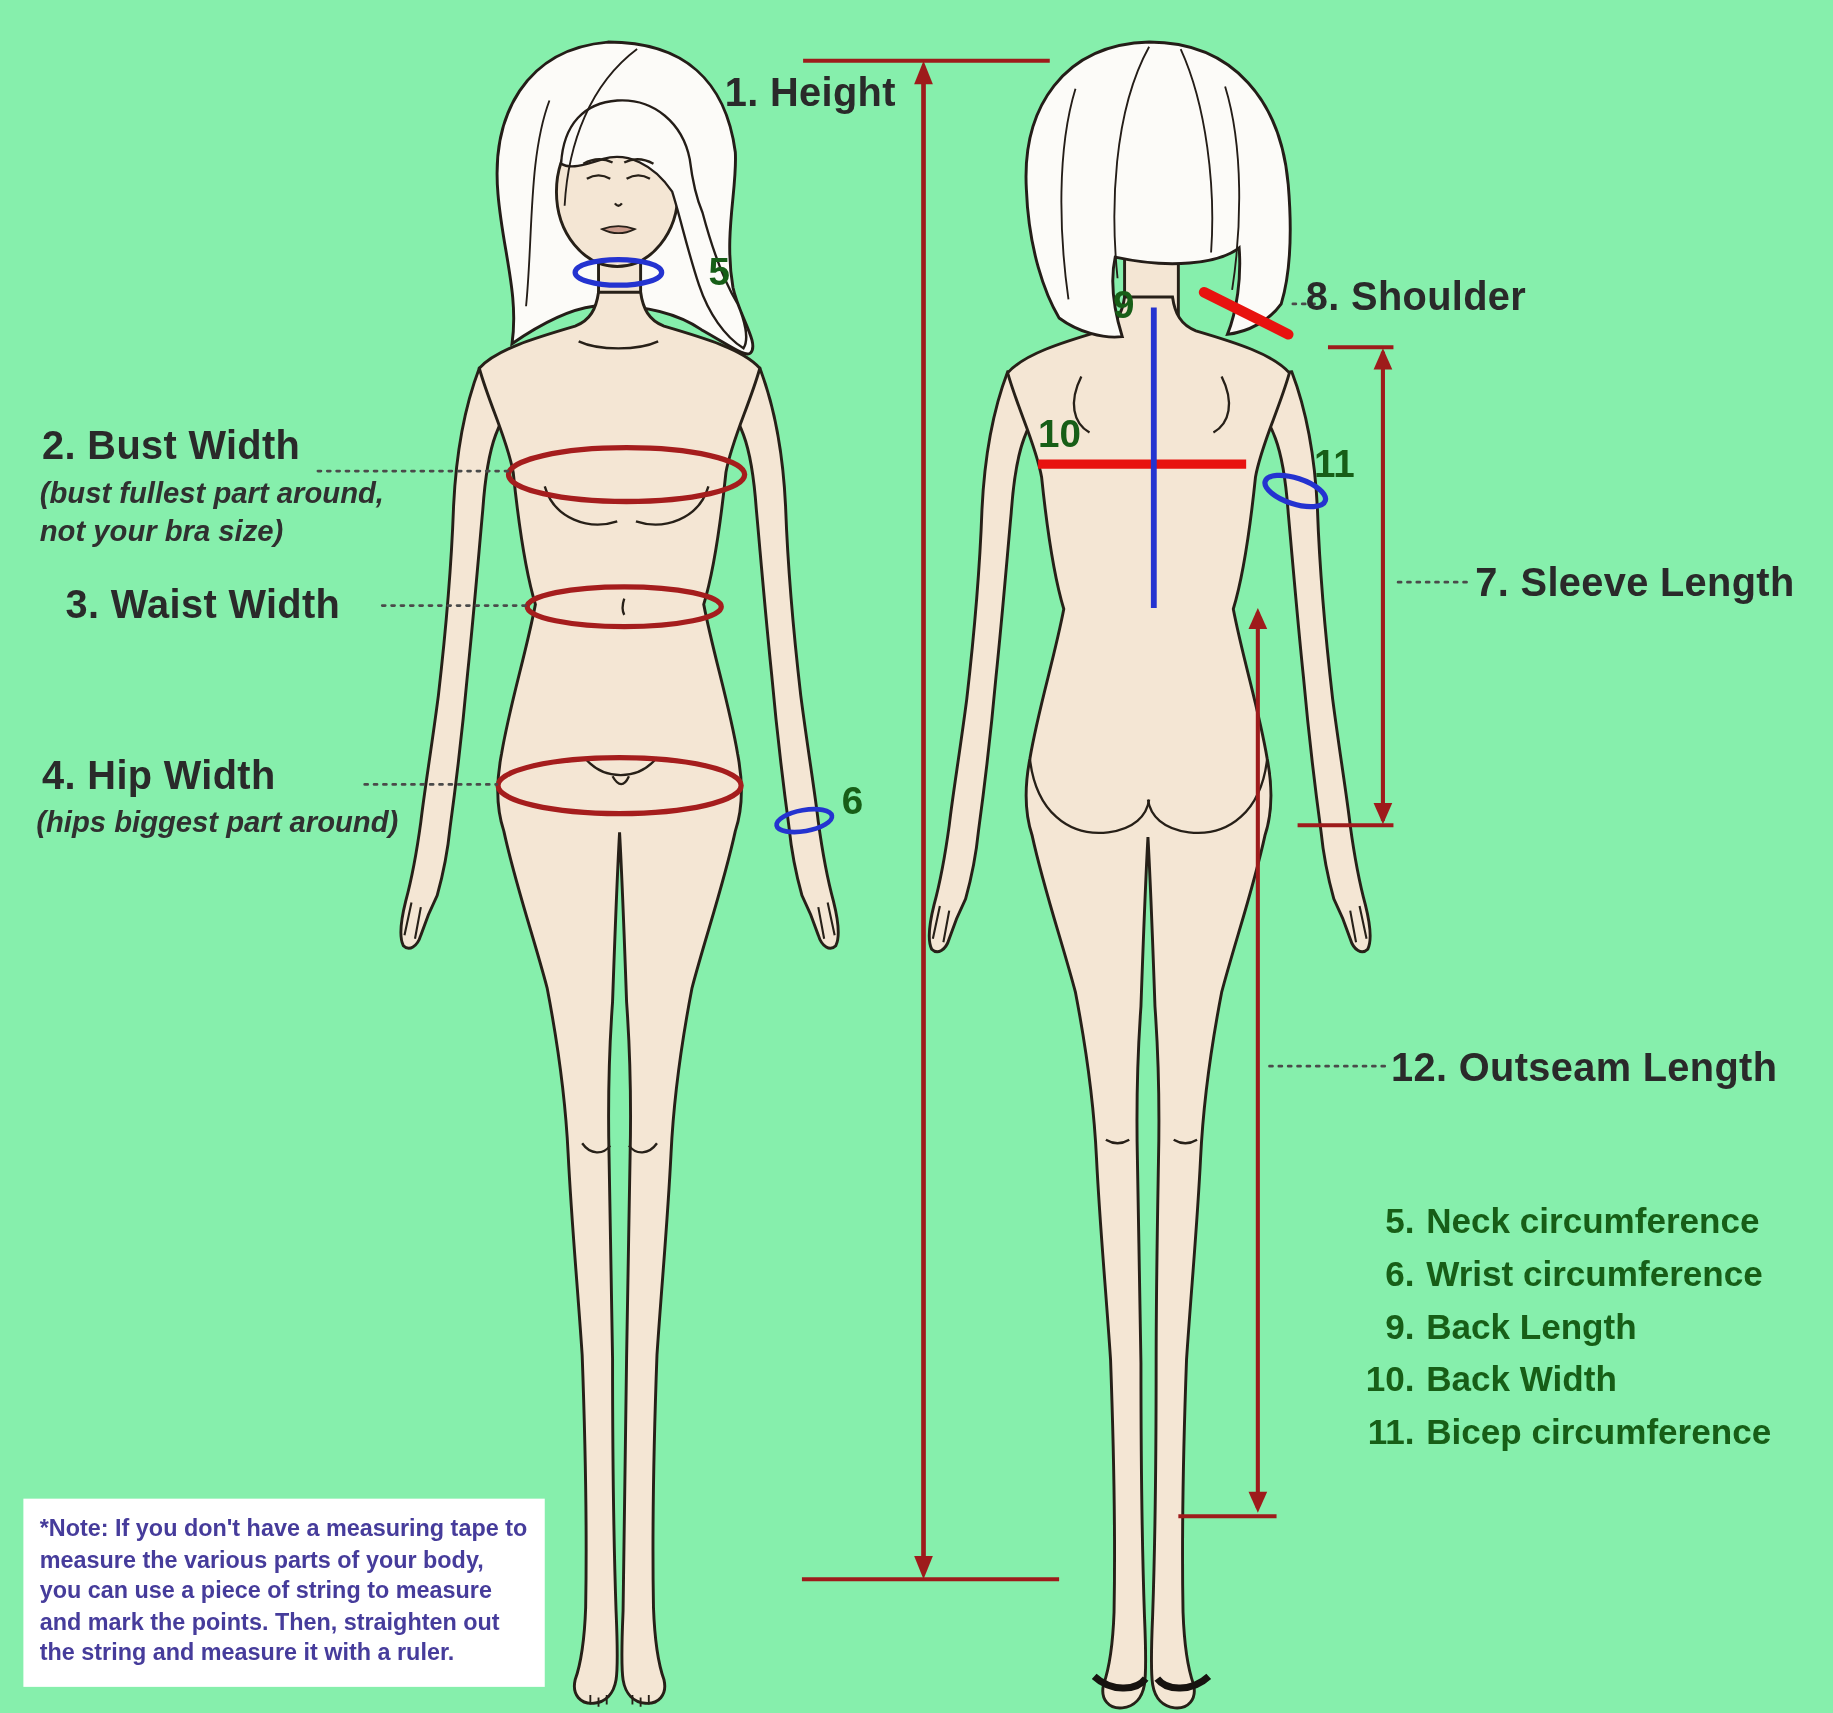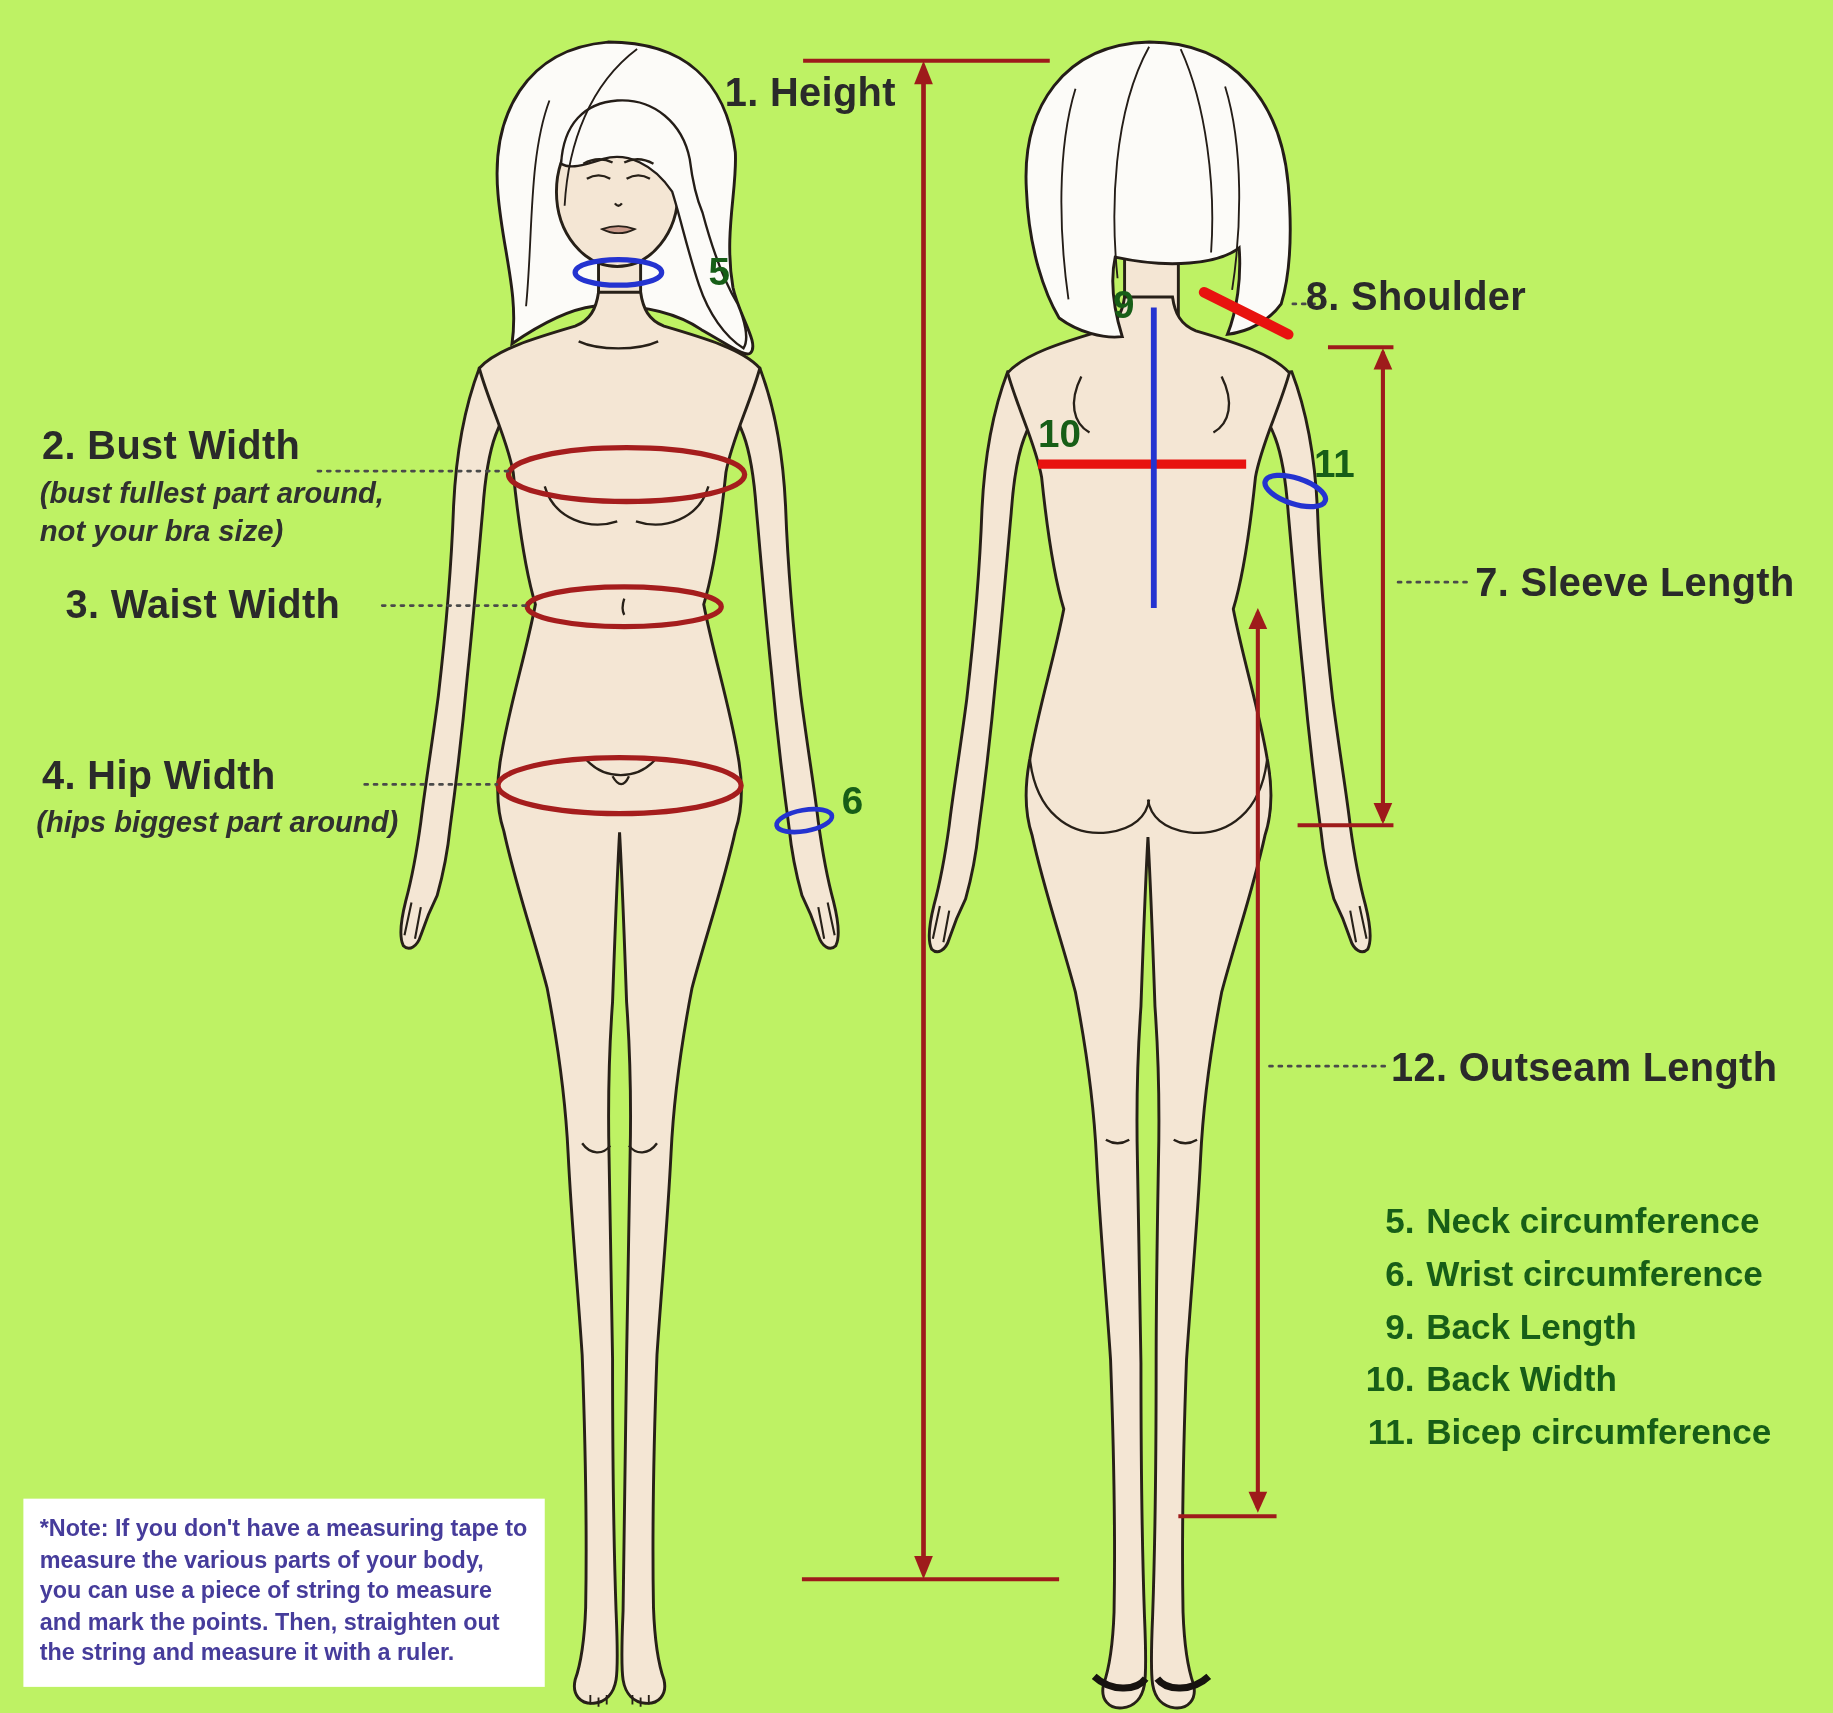--- a/index.html
+++ b/index.html
@@ -1,16 +1,16 @@
 <!DOCTYPE html>
 <html><head>
 <meta charset="utf-8">
 <style>
   html,body{margin:0;padding:0;background:#efeeec;}
-  .viewport{position:relative;width:1833px;height:1713px;overflow:hidden;background:#bef264;}
+  .viewport{position:relative;width:1833px;height:1713px;overflow:hidden;background:#86efac;}
   .stage{position:absolute;left:0;top:0;width:1568px;height:1465px;
          transform:scale(1.169);transform-origin:0 0;
          font-family:"Liberation Sans",sans-serif;}
   .stage svg{position:absolute;left:0;top:0;}
   .t{position:absolute;white-space:nowrap;font-weight:700;color:#2a2a2a;}
   .big{font-size:34px;letter-spacing:.3px;}
   .sub{font-size:25px;font-style:italic;font-weight:700;color:#303030;}
   .num{font-size:33px;color:#175e17;}
   .lbl-height{left:620px;top:60px;}
   .lbl-bust{left:36px;top:362px;}

